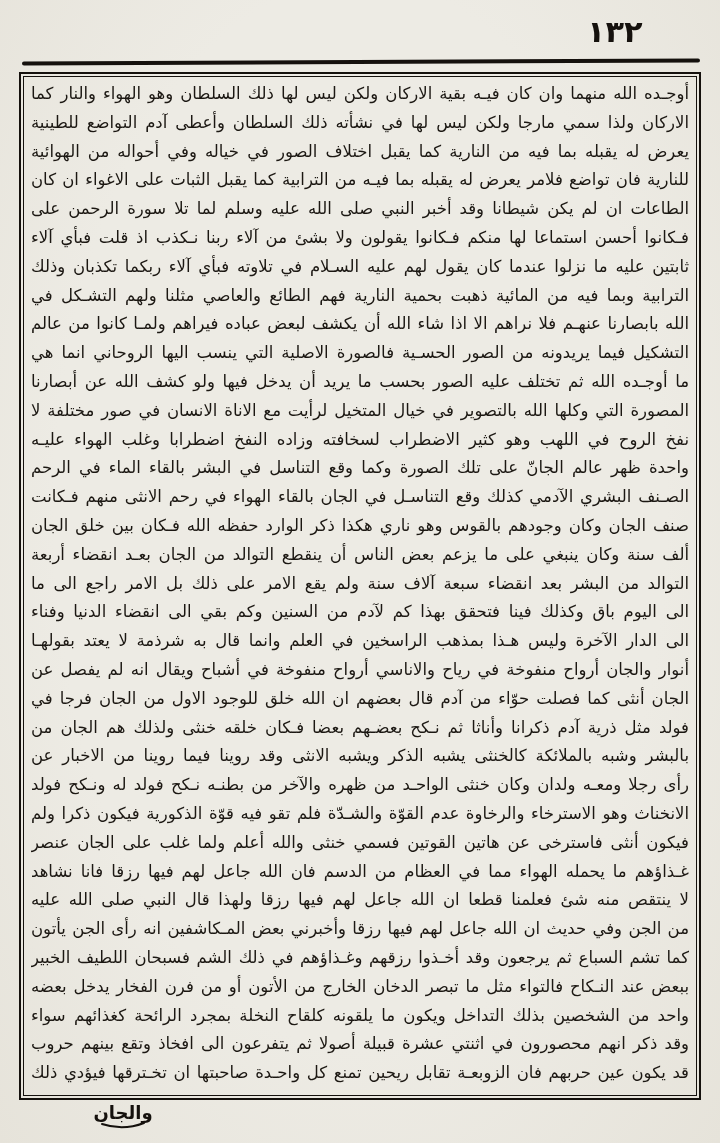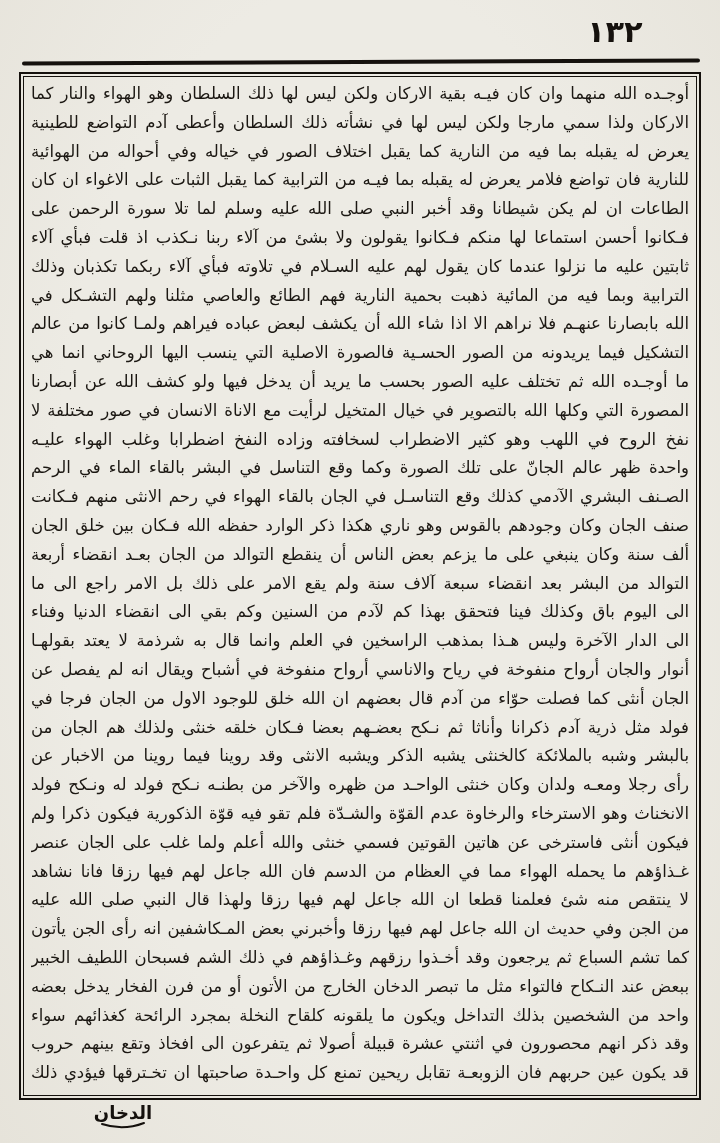--- a/index.html
+++ b/index.html
@@ -127,19 +127,19 @@
           <div class="line">كما تشم السباع ثم يرجعون وقد أخـذوا رزقهم وغـذاؤهم في ذلك الشم فسبحان اللطيف الخبير وأما اجتماع بعضهم</div>
           <div class="line">ببعض عند النـكاح فالتواء مثل ما تبصر الدخان الخارج من الأتون أو من فرن الفخار يدخل بعضه في بعضه فيلتذ كل</div>
           <div class="line">واحد من الشخصين بذلك التداخل ويكون ما يلقونه كلقاح النخلة بمجرد الرائحة كغذائهم سواء وهم قبائل وعشائر</div>
           <div class="line">وقد ذكر انهم محصورون في اثنتي عشرة قبيلة أصولا ثم يتفرعون الى افخاذ وتقع بينهم حروب عظيمة وبعض الزوابع</div>
           <div class="line">قد يكون عين حربهم فان الزوبعـة تقابل ريحين تمنع كل واحـدة صاحبتها ان تخـترقها فيؤدي ذلك المنع الى الدور</div>
         </div>
     </div>
   </div>
 
   <div class="catchword-wrap">
-    <span class="catchword">الدخان</span>
+    <span class="catchword">والجان</span>
     <svg class="flourish" width="46" height="10" viewBox="0 0 46 10">
       <path d="M2 3 Q 23 10 44 2" stroke="#15110d" stroke-width="2" fill="none" stroke-linecap="round"></path>
     </svg>
   </div>
 
 </div>
 
 </body></html>

